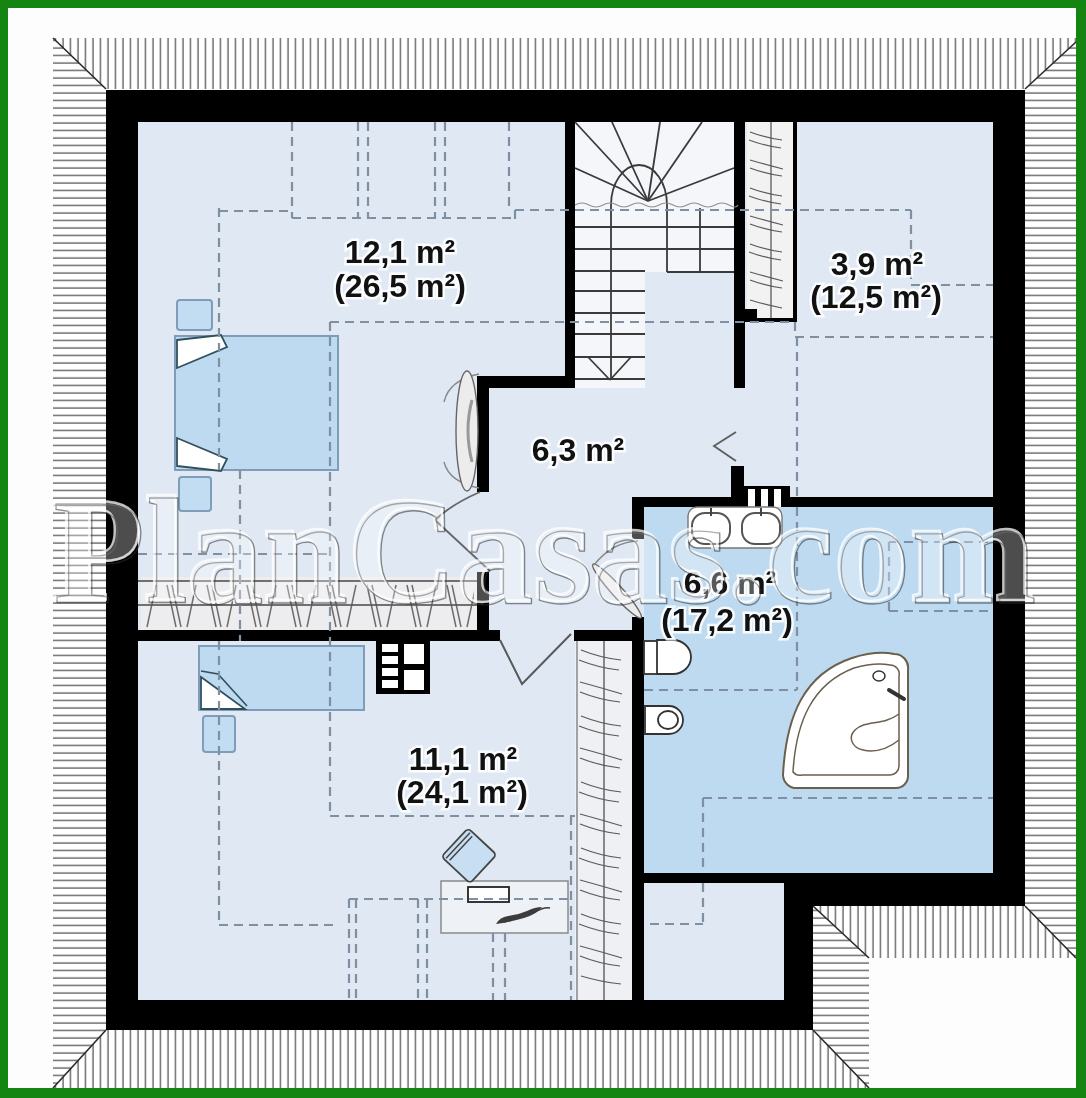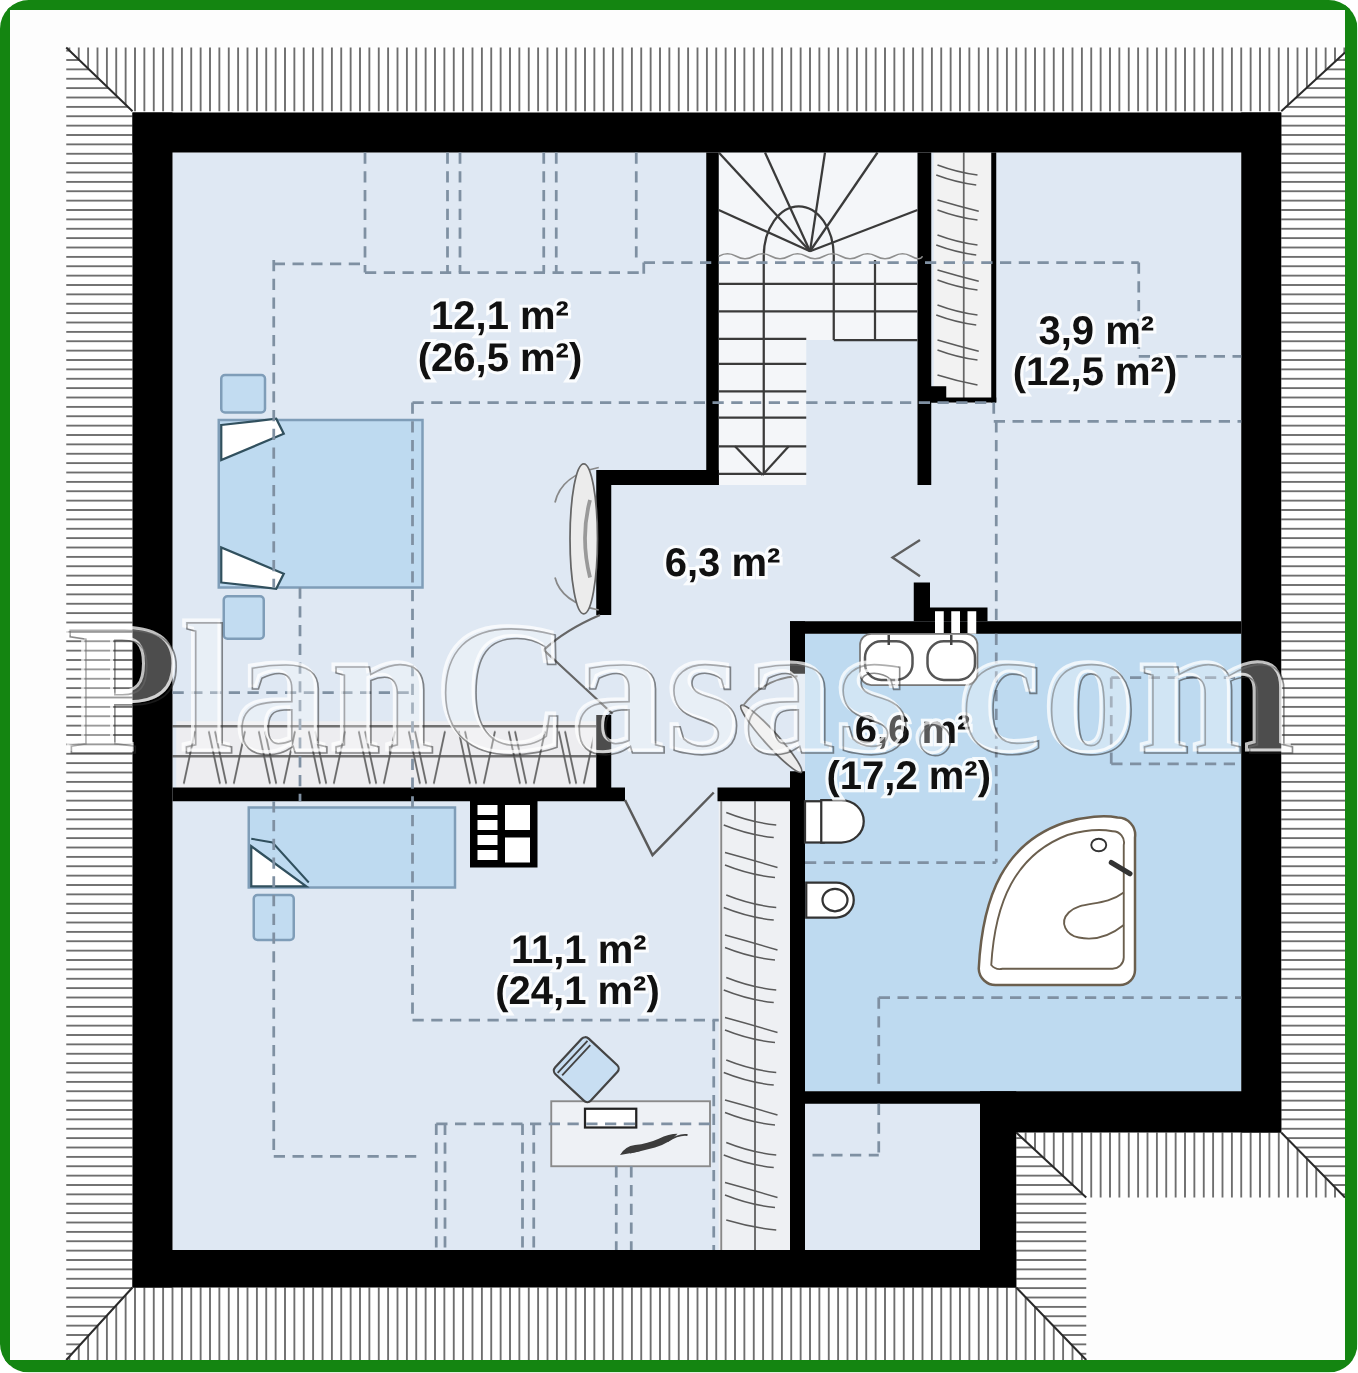--- a/index.html
+++ b/index.html
@@ -1,17 +1,17 @@
 <!DOCTYPE html>
 <html><head>
 <meta charset="utf-8">
 <style>
   html,body{margin:0;padding:0;background:#ffffff;}
   #page{position:relative;width:1086px;height:1098px;background:#fdfdfd;overflow:hidden;
-        font-family:"Liberation Sans", sans-serif;border-radius:23px;}
+        font-family:"Liberation Sans", sans-serif;}
   svg{position:absolute;left:0;top:0;}
 </style>
 </head>
 <body>
 <div id="page">
 <svg width="1086" height="1098" viewBox="0 0 1086 1098">
 <defs>
   <pattern id="vh" width="7.5" height="8" patternUnits="userSpaceOnUse">
     <rect width="7.5" height="8" fill="#ffffff"></rect>
     <line x1="3" y1="0" x2="3" y2="8" stroke="#4a4a4a" stroke-width="1.2"></line>

